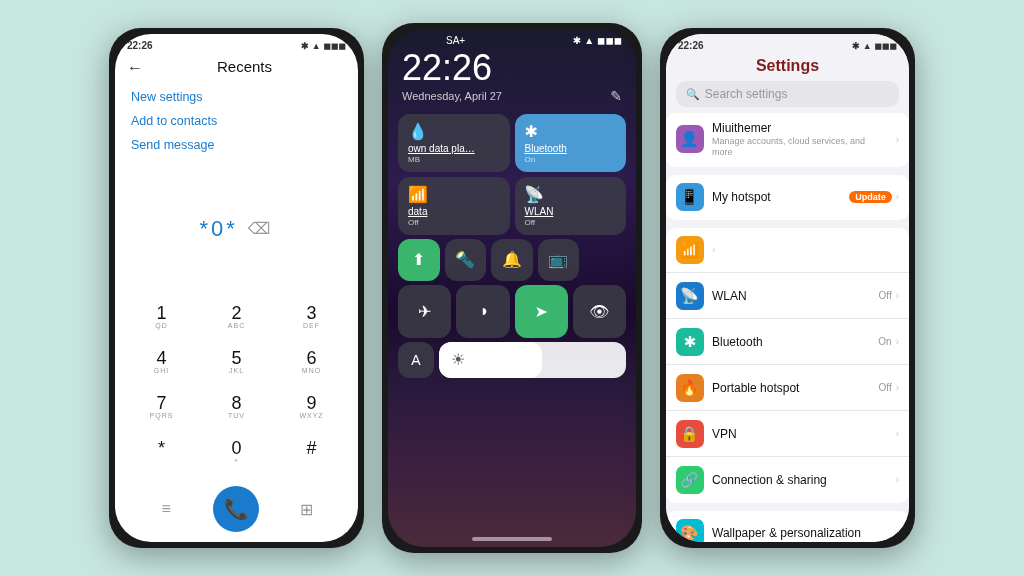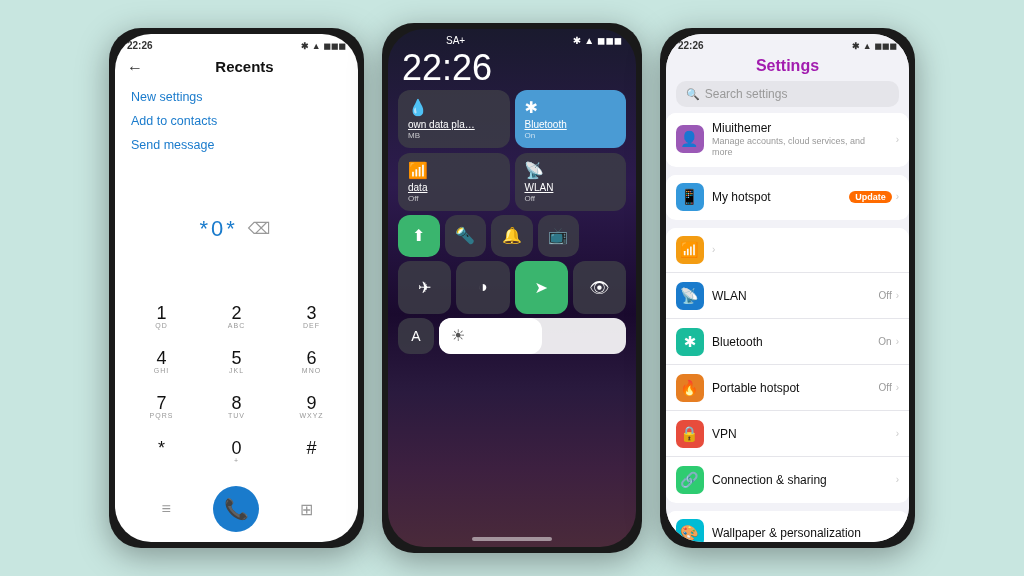--- a/index.html
+++ b/index.html
@@ -62,21 +62,21 @@
     }
     .dialer-back {
       font-size: 16px;
       color: #333;
       cursor: pointer;
     }
     .dialer-title {
       flex: 1;
       text-align: center;
       font-size: 15px;
-      font-weight: 700;
+      font-weight: 400;
       color: #111;
     }
     .dialer-links {
       padding: 4px 16px;
     }
     .dialer-link {
       color: #1a7bcc;
       font-size: 12.5px;
       padding: 5px 0;
       display: block;
@@ -294,21 +294,21 @@
       font-weight: 600;
       background: #f2f2f7;
     }
     .settings-statusbar-right { display: flex; gap: 3px; align-items: center; font-size: 9px; }
     .settings-title {
       text-align: center;
       font-size: 16px;
       font-weight: 600;
       padding: 4px 17px 6px;
       background: #f2f2f7;
-      color: #a21caf;
+      color: #7f1d1d;
     }
     .settings-search {
       margin: 0 10px 6px;
       background: #e5e5ea;
       border-radius: 10px;
       padding: 6px 10px;
       display: flex;
       align-items: center;
       gap: 5px;
       font-size: 12px;
@@ -466,20 +466,24 @@
   <div class="phone-inner">
     <div class="cc-statusbar">
       <span class="cc-carrier">SA+</span>
       <div class="cc-statusbar-right">
         <span>✱</span>
         <span>▲</span>
         <span>◼◼◼</span>
       </div>
     </div>
     <div class="cc-time">22:26</div>
+    <div class="cc-date-row">
+      <span class="cc-date">Wednesday, April 27</span>
+      <span class="cc-edit">✎</span>
+    </div>
     <div class="cc-tiles">
       <div class="cc-row">
         <div class="cc-tile">
           <span class="cc-tile-icon">💧</span>
           <div>
             <div class="cc-tile-label">own data pla…</div>
             <div class="cc-tile-sub">MB</div>
           </div>
         </div>
         <div class="cc-tile active">

